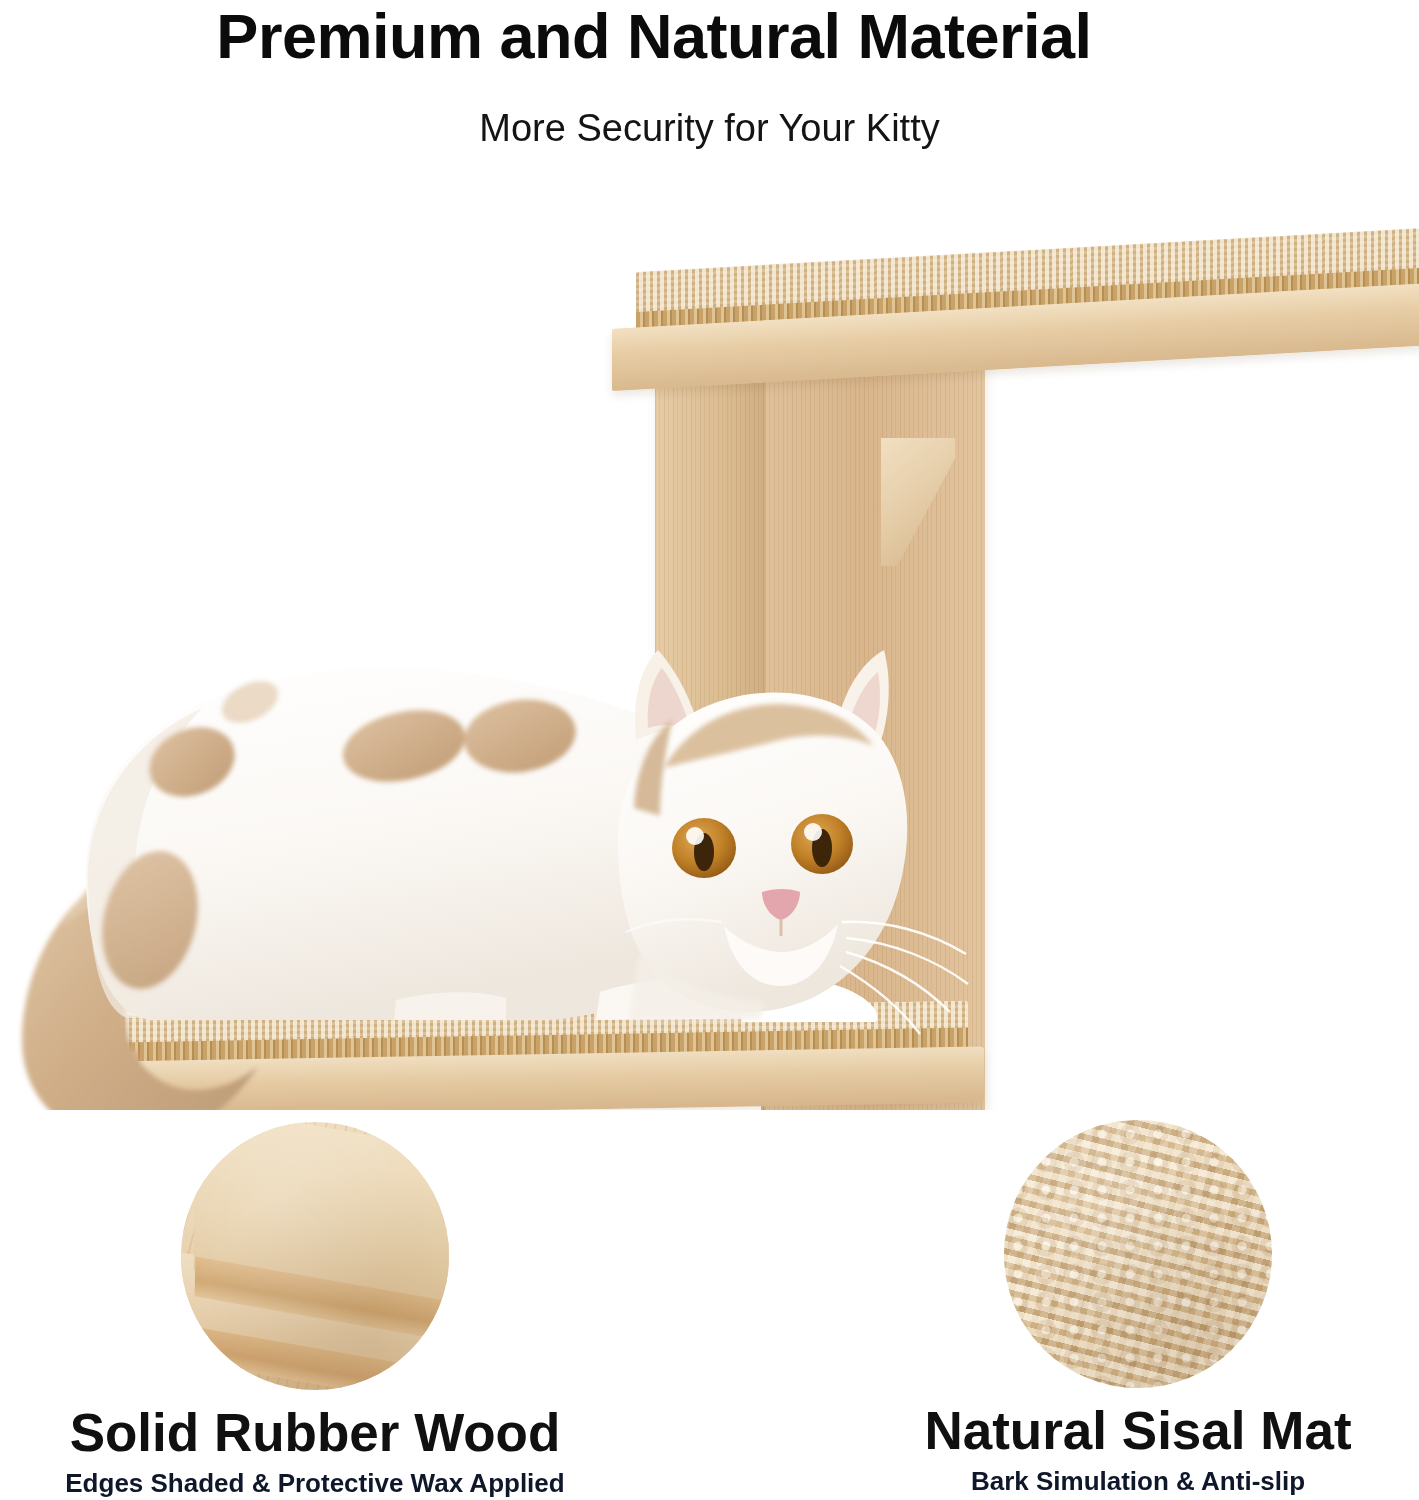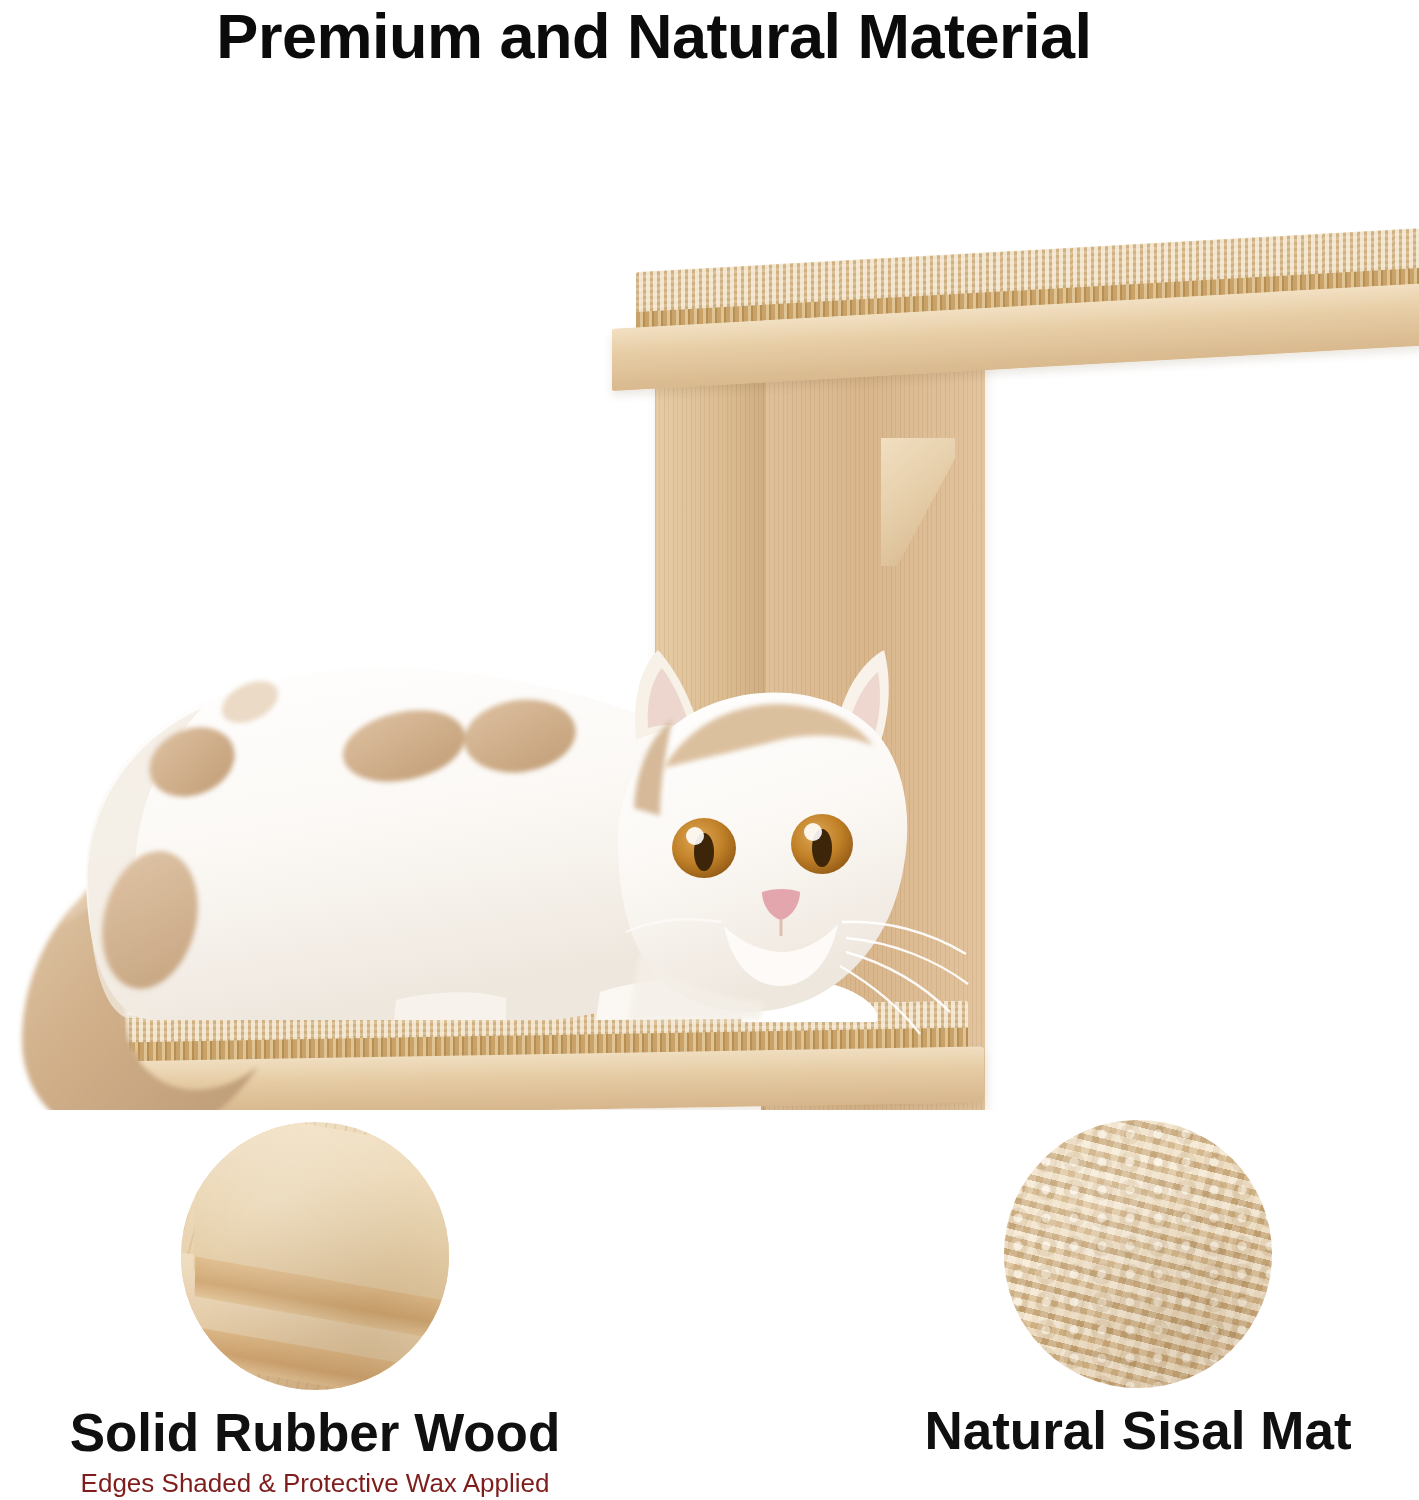--- a/index.html
+++ b/index.html
@@ -297,36 +297,37 @@
     font-size:53px;
     font-weight:bold;
     color:#101010;
     line-height:1.05;
     white-space:nowrap;
   }
   .feature-sub {
     text-align:center;
     margin-top:8px;
     font-size:26px;
-    font-weight:normal;
-    color:#7f1d1d;
+    font-weight:bold;
+    color:#0f172a;
     line-height:1.15;
     white-space:nowrap;
   }
   .feature-wood .feature-title,
   .feature-wood .feature-sub { margin-left:-130px; width:560px; }
   .feature-sisal .feature-title,
   .feature-sisal .feature-sub { margin-left:-130px; width:560px; }
 </style>
 </head>
 <body>
 
 <div class="page">
 
   <div class="headline">Premium and Natural Material</div>
+  <div class="subhead">More Security for Your Kitty</div>
 
   <div class="hero">
 
     <div class="back-panel">
       <div class="back-panel-left">
         <div class="panel-grain"></div>
       </div>
       <div class="back-panel-right">
         <div class="panel-grain"></div>
       </div>
@@ -512,15 +513,16 @@
     <div class="feature-title">Solid Rubber Wood</div>
     <div class="feature-sub">Edges Shaded &amp; Protective Wax Applied</div>
   </div>
 
   <div class="feature feature-sisal">
     <div class="circle circle-sisal">
       <div class="weave-overlay"></div>
       <div class="circle-shade"></div>
     </div>
     <div class="feature-title">Natural Sisal Mat</div>
+    <div class="feature-sub">Bark Simulation &amp; Anti-slip</div>
   </div>
 
 </div>
 
 </body></html>

